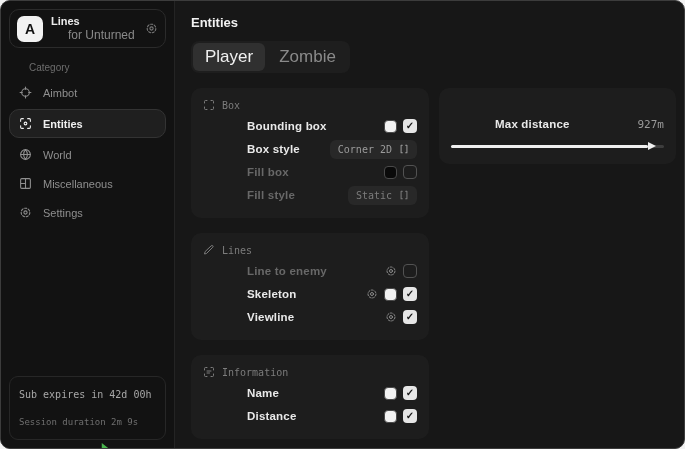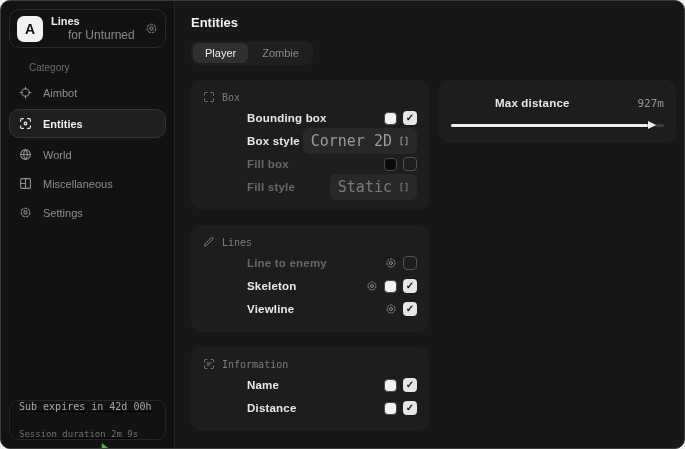--- a/index.html
+++ b/index.html
@@ -51,37 +51,36 @@
     border: 1px solid transparent; cursor: pointer;
   }
   .nav-item.active {
     background: #1f1f1f; border-color: #333333;
     color: #f0f0f0; margin: 2px 0; font-weight: 600;
   }
   .nav-icon { display: flex; }
   .spacer { flex: 1; }
   .sub-card {
     border: 1px solid #272727; border-radius: 9px;
-    padding: 0 9px;
+    padding: 12px 9px;
     font-family: "DejaVu Sans Mono", monospace;
-    text-decoration: underline;
   }
   .sub-line1 { color: #a8a8a8; font-size: 10px; white-space: nowrap; }
   .sub-line2 { color: #6f6f6f; font-size: 9px; margin-top: 17px; white-space: nowrap; }
   
   main { flex: 1; padding: 14px 8px 8px 16px; display: flex; flex-direction: column; }
   .page-title { margin: 0; font-size: 13px; color: #f2f2f2; font-weight: 700; }
   .tabs {
     margin-top: 11px; align-self: flex-start;
     display: inline-flex; gap: 2px;
     background: #1e1e1e; border-radius: 8px; padding: 2px;
   }
   .tab {
     border: none; background: transparent;
-    color: #8a8a8a; font-size: 11px; font-family: inherit;
+    color: #8a8a8a; font-size: 17px; font-family: inherit;
     padding: 4px 12px; border-radius: 6px; cursor: pointer;
   }
   .tab.active { background: #303030; color: #f0f0f0; }
   .columns { display: flex; gap: 10px; margin-top: 15px; align-items: flex-start; }
   .col-left { width: 238px; display: flex; flex-direction: column; gap: 15px; }
   .col-right { flex: 1; }
   .card { background: #1d1d1d; border-radius: 10px; padding: 10px 12px 12px; }
   .card-head {
     display: flex; align-items: center; gap: 7px;
     color: #7c7c7c; font-family: "DejaVu Sans Mono", monospace;
@@ -96,26 +95,26 @@
     width: 14px; height: 14px; border-radius: 4px; cursor: pointer;
     display: flex; align-items: center; justify-content: center;
   }
   .checkbox.checked { background: #e6e6e6; }
   .checkbox.checked::after { content: "✓"; font-size: 10px; font-weight: 700; color: #161616; line-height: 1; }
   .checkbox.unchecked { border: 1.5px solid #525252; }
   .dropdown {
     display: flex; align-items: center; gap: 7px;
     background: #282828; border: none; border-radius: 6px;
     padding: 4px 8px; cursor: pointer;
-    color: #9b9b9b; font-family: "DejaVu Sans Mono", monospace; font-size: 15px;
+    color: #9b9b9b; font-family: "DejaVu Sans Mono", monospace; font-size: 10px;
   }
   .row.disabled .dropdown { color: #7c7c7c; }
   .gear-btn { background: none; border: none; padding: 0; color: #8a8a8a; display: flex; cursor: pointer; }
   
-  .gen-row { display: flex; align-items: center; justify-content: space-between; height: 22px; margin-top: 2px; }
+  .gen-row { display: flex; align-items: center; justify-content: space-between; height: 22px; margin-top: 15px; }
   .gen-value { font-family: "DejaVu Sans Mono", monospace; font-size: 11px; color: #9a9a9a; }
   .slider { position: relative; height: 12px; margin-top: 5px; display: flex; align-items: center; cursor: pointer; }
   .slider-track { position: absolute; left: 0; right: 0; height: 3px; border-radius: 2px; background: #3d3d3d; }
   .slider-fill { position: absolute; left: 0; height: 3px; border-radius: 2px; background: #efefef; }
   .slider-thumb {
     position: absolute; right: -8px; top: 50%; transform: translateY(-50%);
     width: 0; height: 0;
     border-left: 8px solid #efefef;
     border-top: 4.5px solid transparent;
     border-bottom: 4.5px solid transparent;

